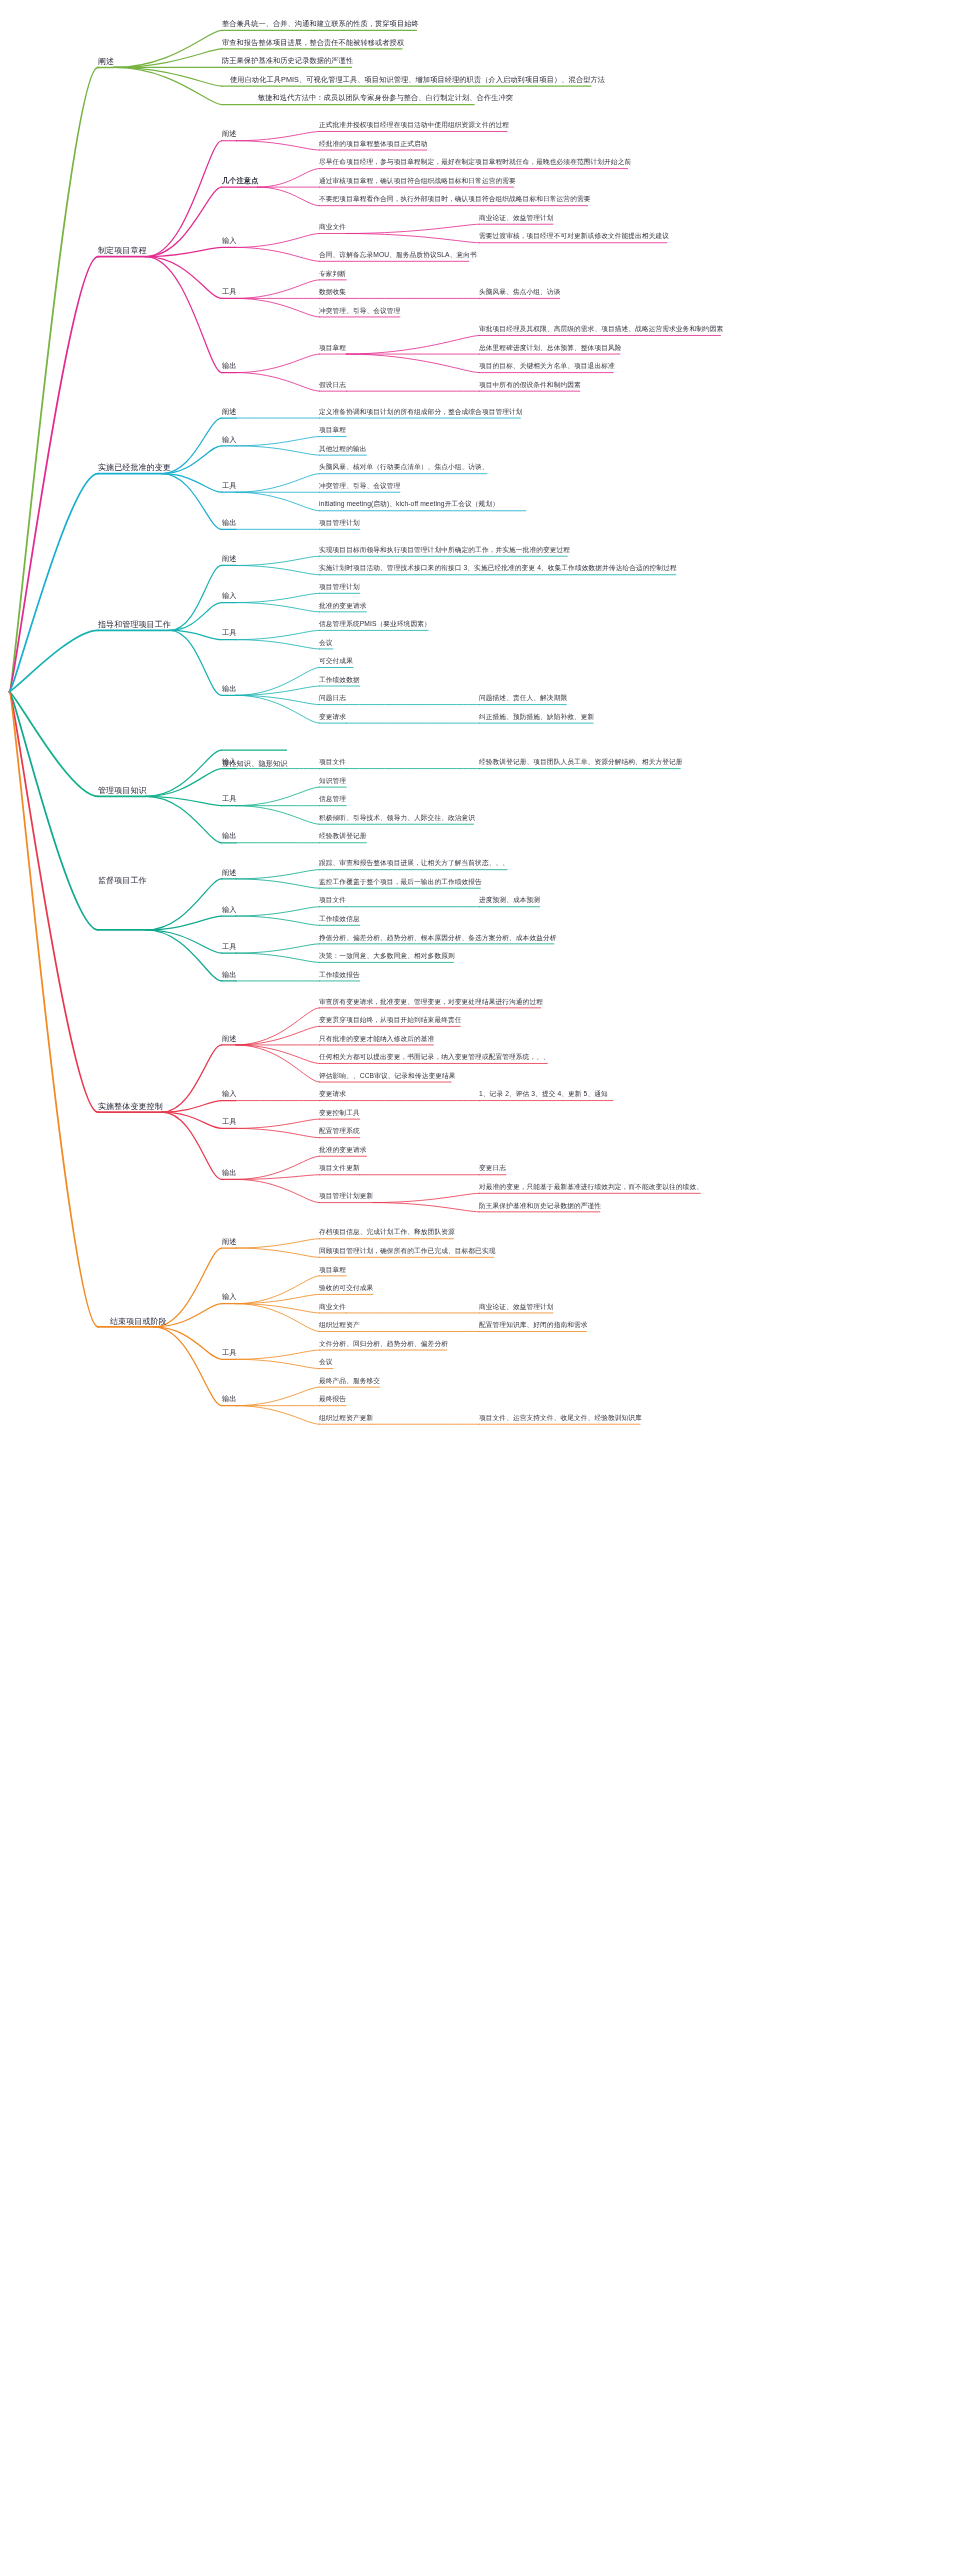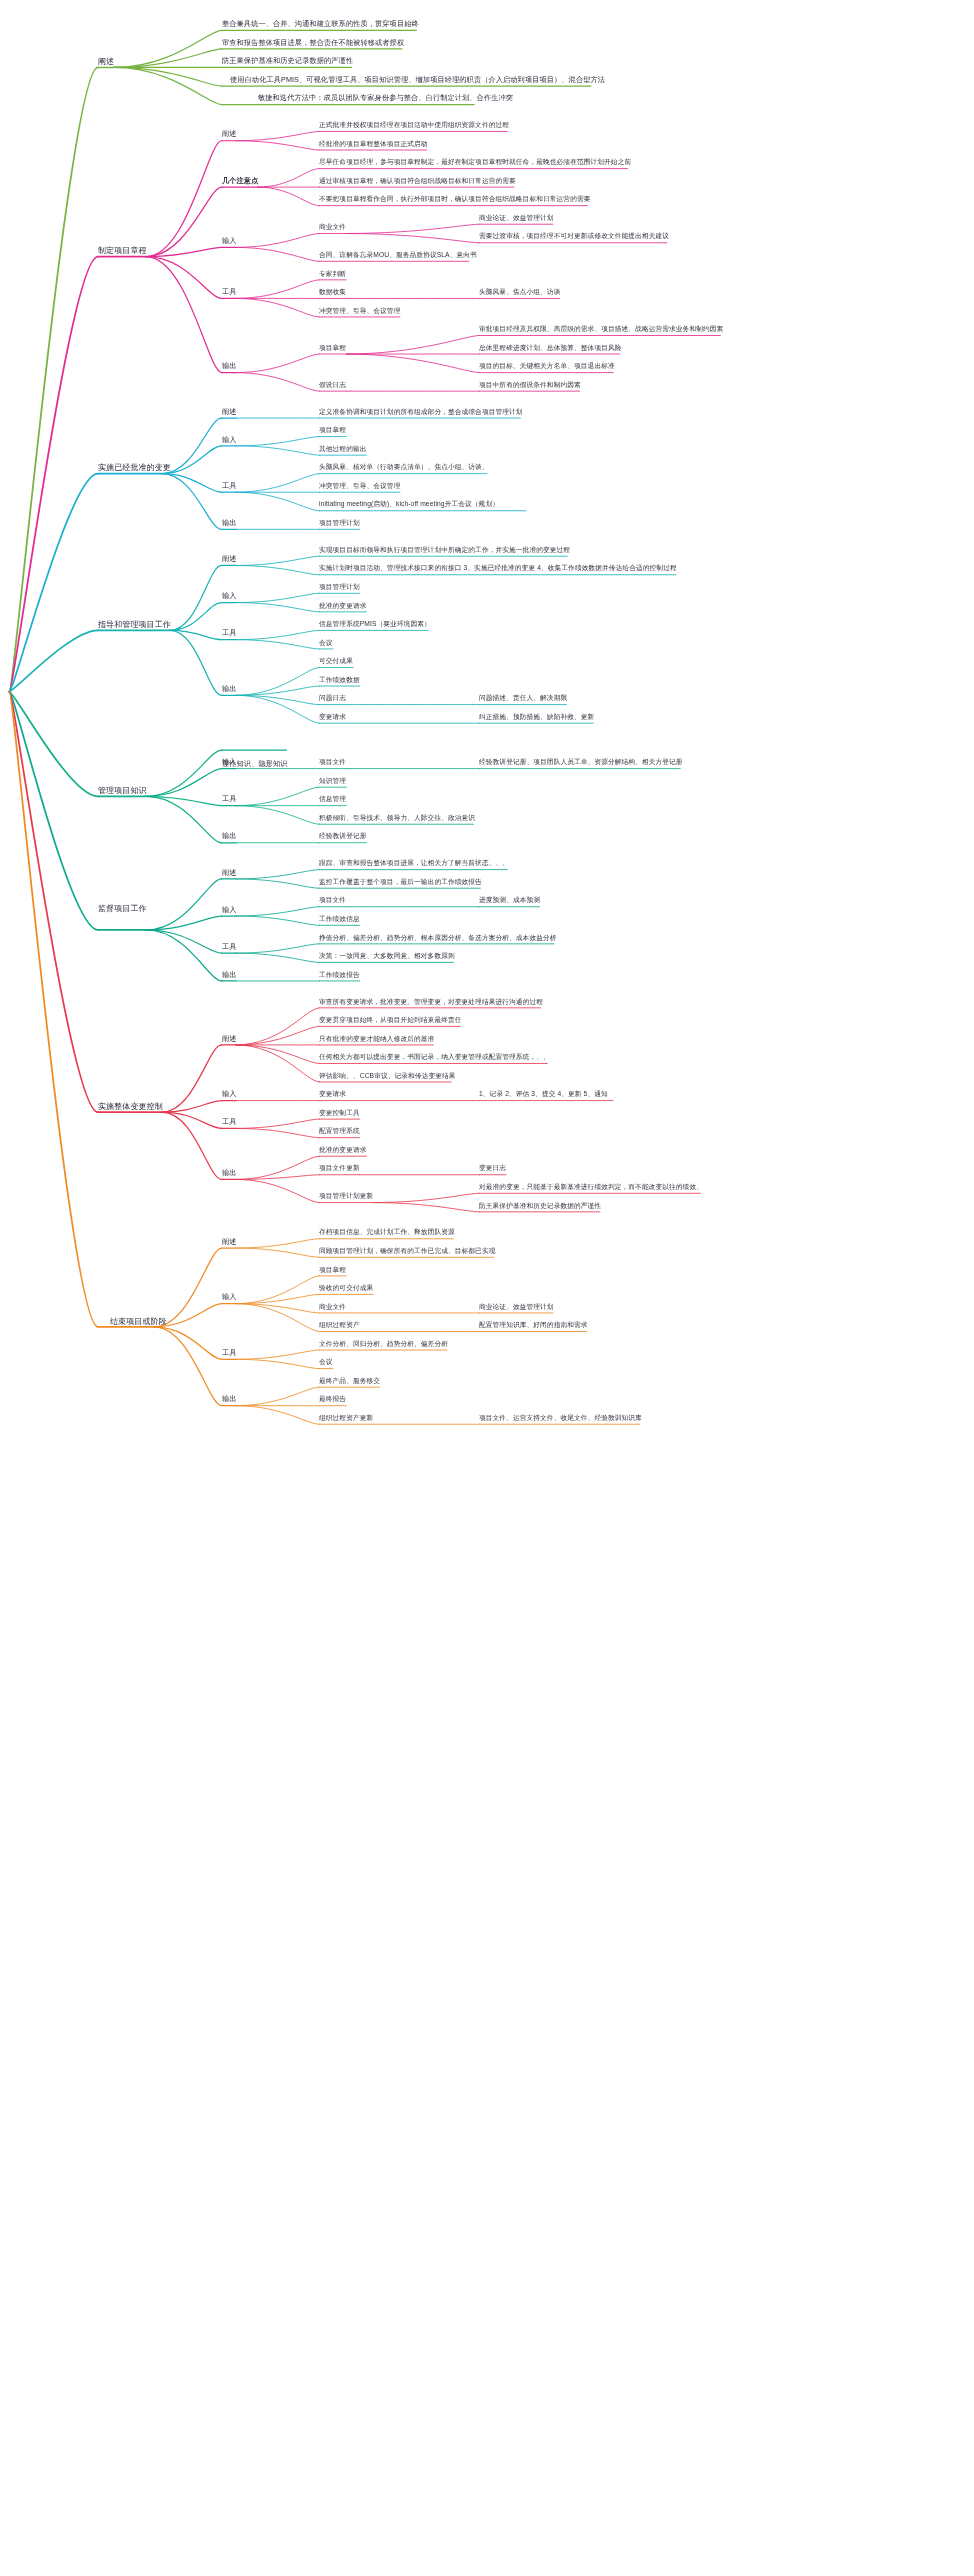--- a/index.html
+++ b/index.html
@@ -337,21 +337,21 @@
       <div class="node lvl2" style="left: 222px; top: 760px;">显性知识、隐形知识</div>
       <div class="node lvl2" style="left: 222px; top: 758px;">输入</div>
       <div class="node lvl3" style="left: 319px; top: 758px;">项目文件</div>
       <div class="node lvl3" style="left: 479px; top: 758px;">经验教训登记册、项目团队人员工单、资源分解结构、相关方登记册</div>
       <div class="node lvl2" style="left: 222px; top: 795px;">工具</div>
       <div class="node lvl3" style="left: 319px; top: 777px;">知识管理</div>
       <div class="node lvl3" style="left: 319px; top: 795px;">信息管理</div>
       <div class="node lvl3" style="left: 319px; top: 814px;">积极倾听、引导技术、领导力、人际交往、政治意识</div>
       <div class="node lvl2" style="left: 222px; top: 832px;">输出</div>
       <div class="node lvl3" style="left: 319px; top: 832px;">经验教训登记册</div>
-      <div class="node lvl1" style="left: 98px; top: 904px;">监督项目工作</div>
+      <div class="node lvl1" style="left: 98px; top: 876px;">监督项目工作</div>
       <div class="node lvl2" style="left: 222px; top: 869px;">阐述</div>
       <div class="node lvl3" style="left: 319px; top: 859px;">跟踪、审查和报告整体项目进展，让相关方了解当前状态、、、</div>
       <div class="node lvl3" style="left: 319px; top: 878px;">监控工作覆盖于整个项目，最后一输出的工作绩效报告</div>
       <div class="node lvl2" style="left: 222px; top: 906px;">输入</div>
       <div class="node lvl3" style="left: 319px; top: 896px;">项目文件</div>
       <div class="node lvl3" style="left: 479px; top: 896px;">进度预测、成本预测</div>
       <div class="node lvl3" style="left: 319px; top: 915px;">工作绩效信息</div>
       <div class="node lvl2" style="left: 222px; top: 943px;">工具</div>
       <div class="node lvl3" style="left: 319px; top: 934px;">挣值分析、偏差分析、趋势分析、根本原因分析、备选方案分析、成本效益分析</div>
       <div class="node lvl3" style="left: 319px; top: 952px;">决策：一致同意、大多数同意、相对多数原则</div>

